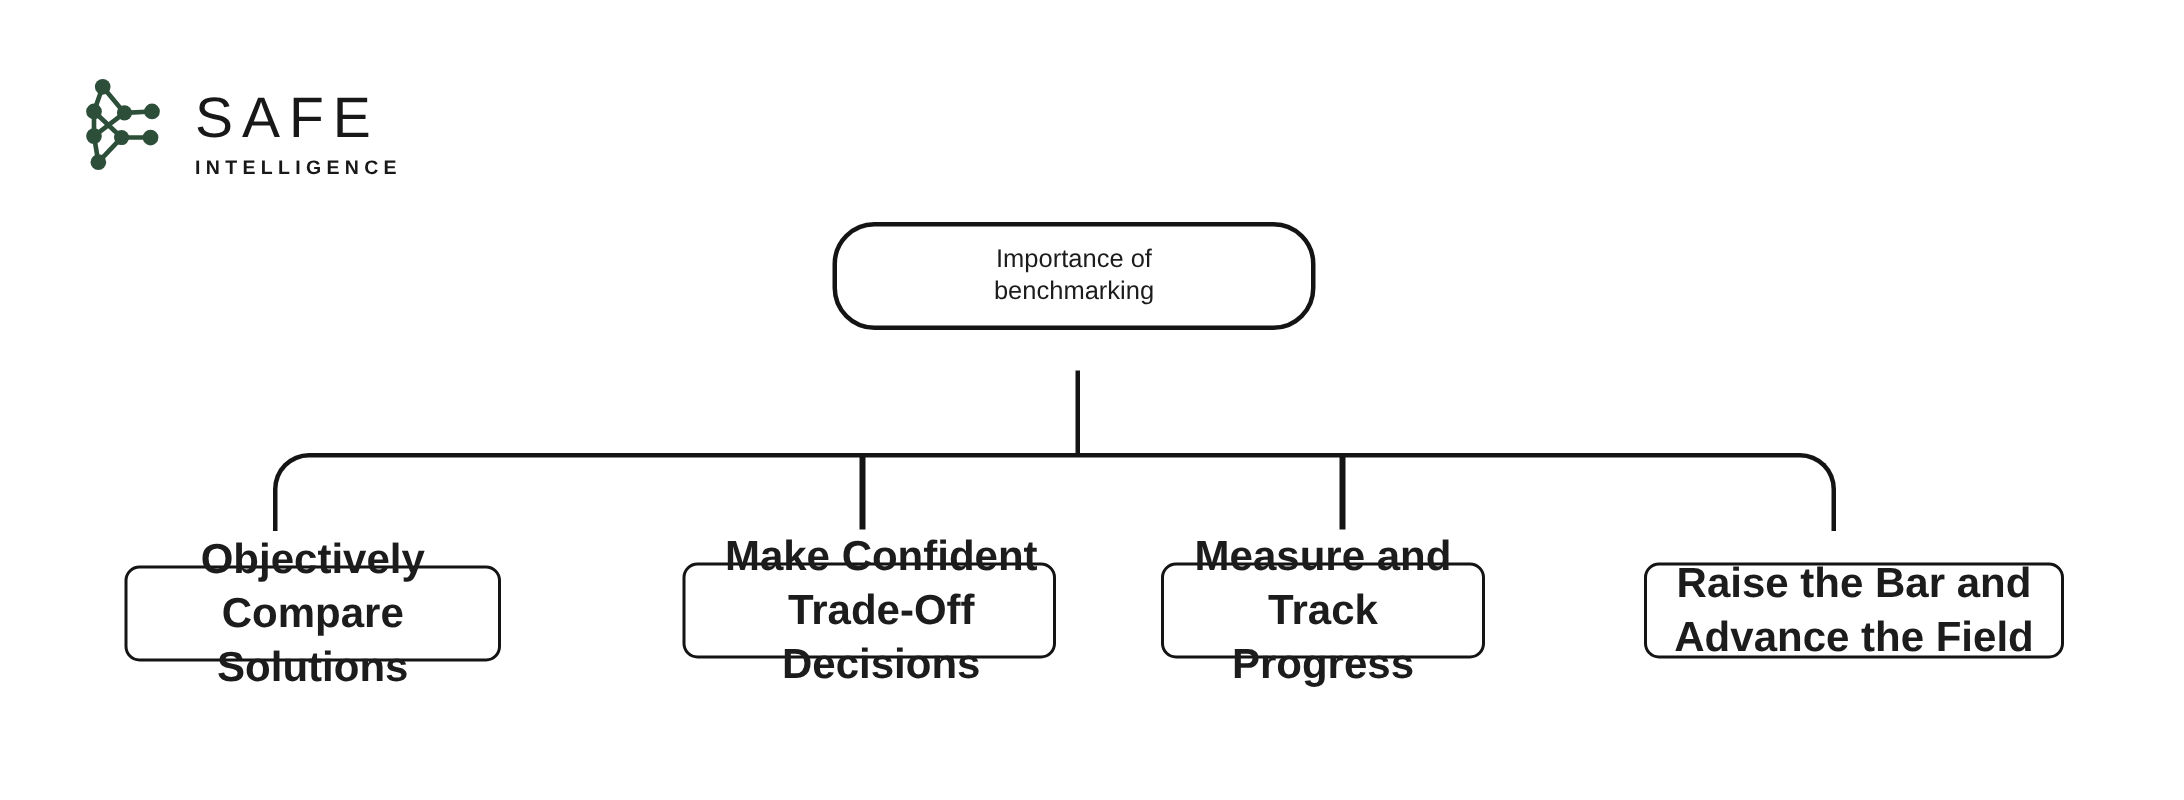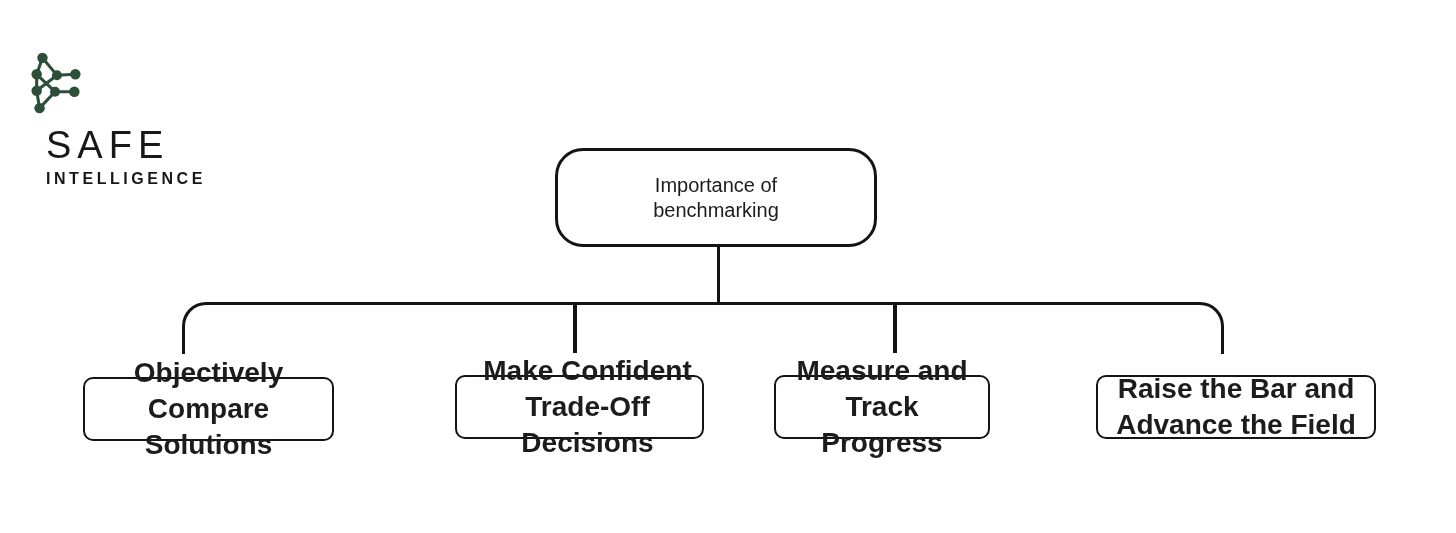--- a/index.html
+++ b/index.html
@@ -10,37 +10,36 @@
     position: relative;
     width: 1456px;
     height: 533px;
     background: #ffffff;
     overflow: hidden;
   }
 
   
   .logo {
     position: absolute;
-    left: 27px;
+    left: 53px;
     top: 50px;
     display: flex;
     align-items: flex-start;
-    flex-direction: column;
   }
   .logo-icon { width: 58px; height: 66px; }
   .logo-text { margin-left: 19px; margin-top: 10px; }
   .brand {
     font-size: 38px;
     font-weight: 500;
     letter-spacing: 6px;
     color: #181818;
     line-height: 1;
   }
   .subbrand {
-    font-size: 16px;
+    font-size: 13px;
     font-weight: 600;
     letter-spacing: 3.55px;
     color: #181818;
     margin-top: 7px;
     line-height: 1;
   }
 
   
   .node {
     position: absolute;
@@ -48,24 +47,24 @@
     align-items: center;
     justify-content: center;
     text-align: center;
     background: #ffffff;
     border: 2.5px solid #141414;
     color: #1c1c1c;
     white-space: pre-line;
   }
   .root-node {
     left: 555px; top: 148px;
-    width: 322px; height: 99px;
+    width: 322px; height: 72px;
     border-width: 3px;
     border-radius: 28px;
-    font-size: 20px;
+    font-size: 17px;
     font-weight: 500;
     line-height: 1.22;
   }
   .child-node {
     top: 375px;
     height: 64px;
     border-radius: 10px;
     font-size: 28px;
     font-weight: 700;
     line-height: 1.28;

